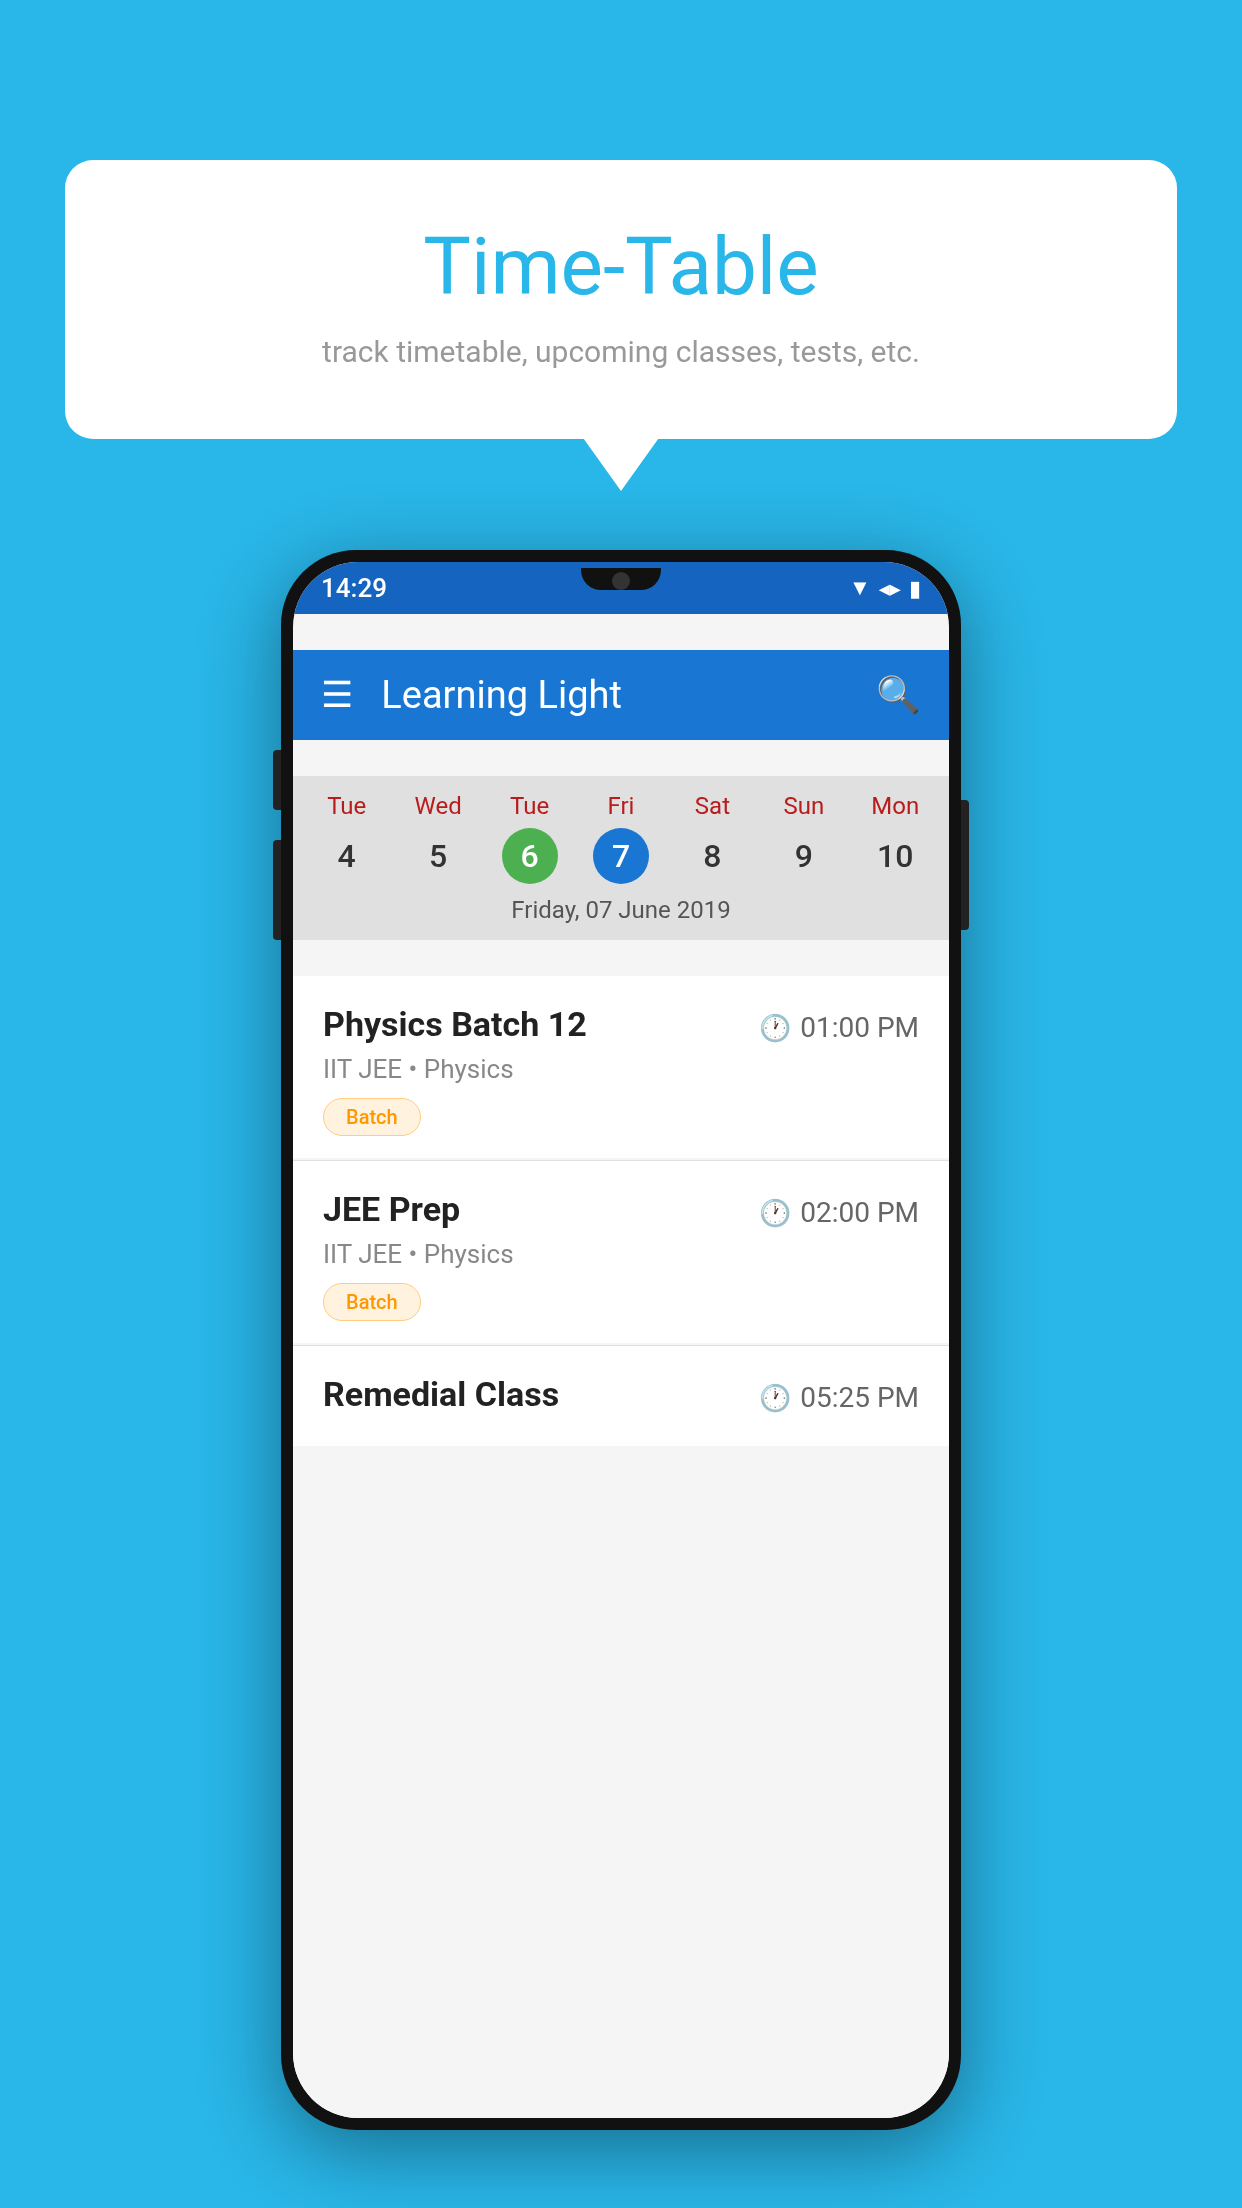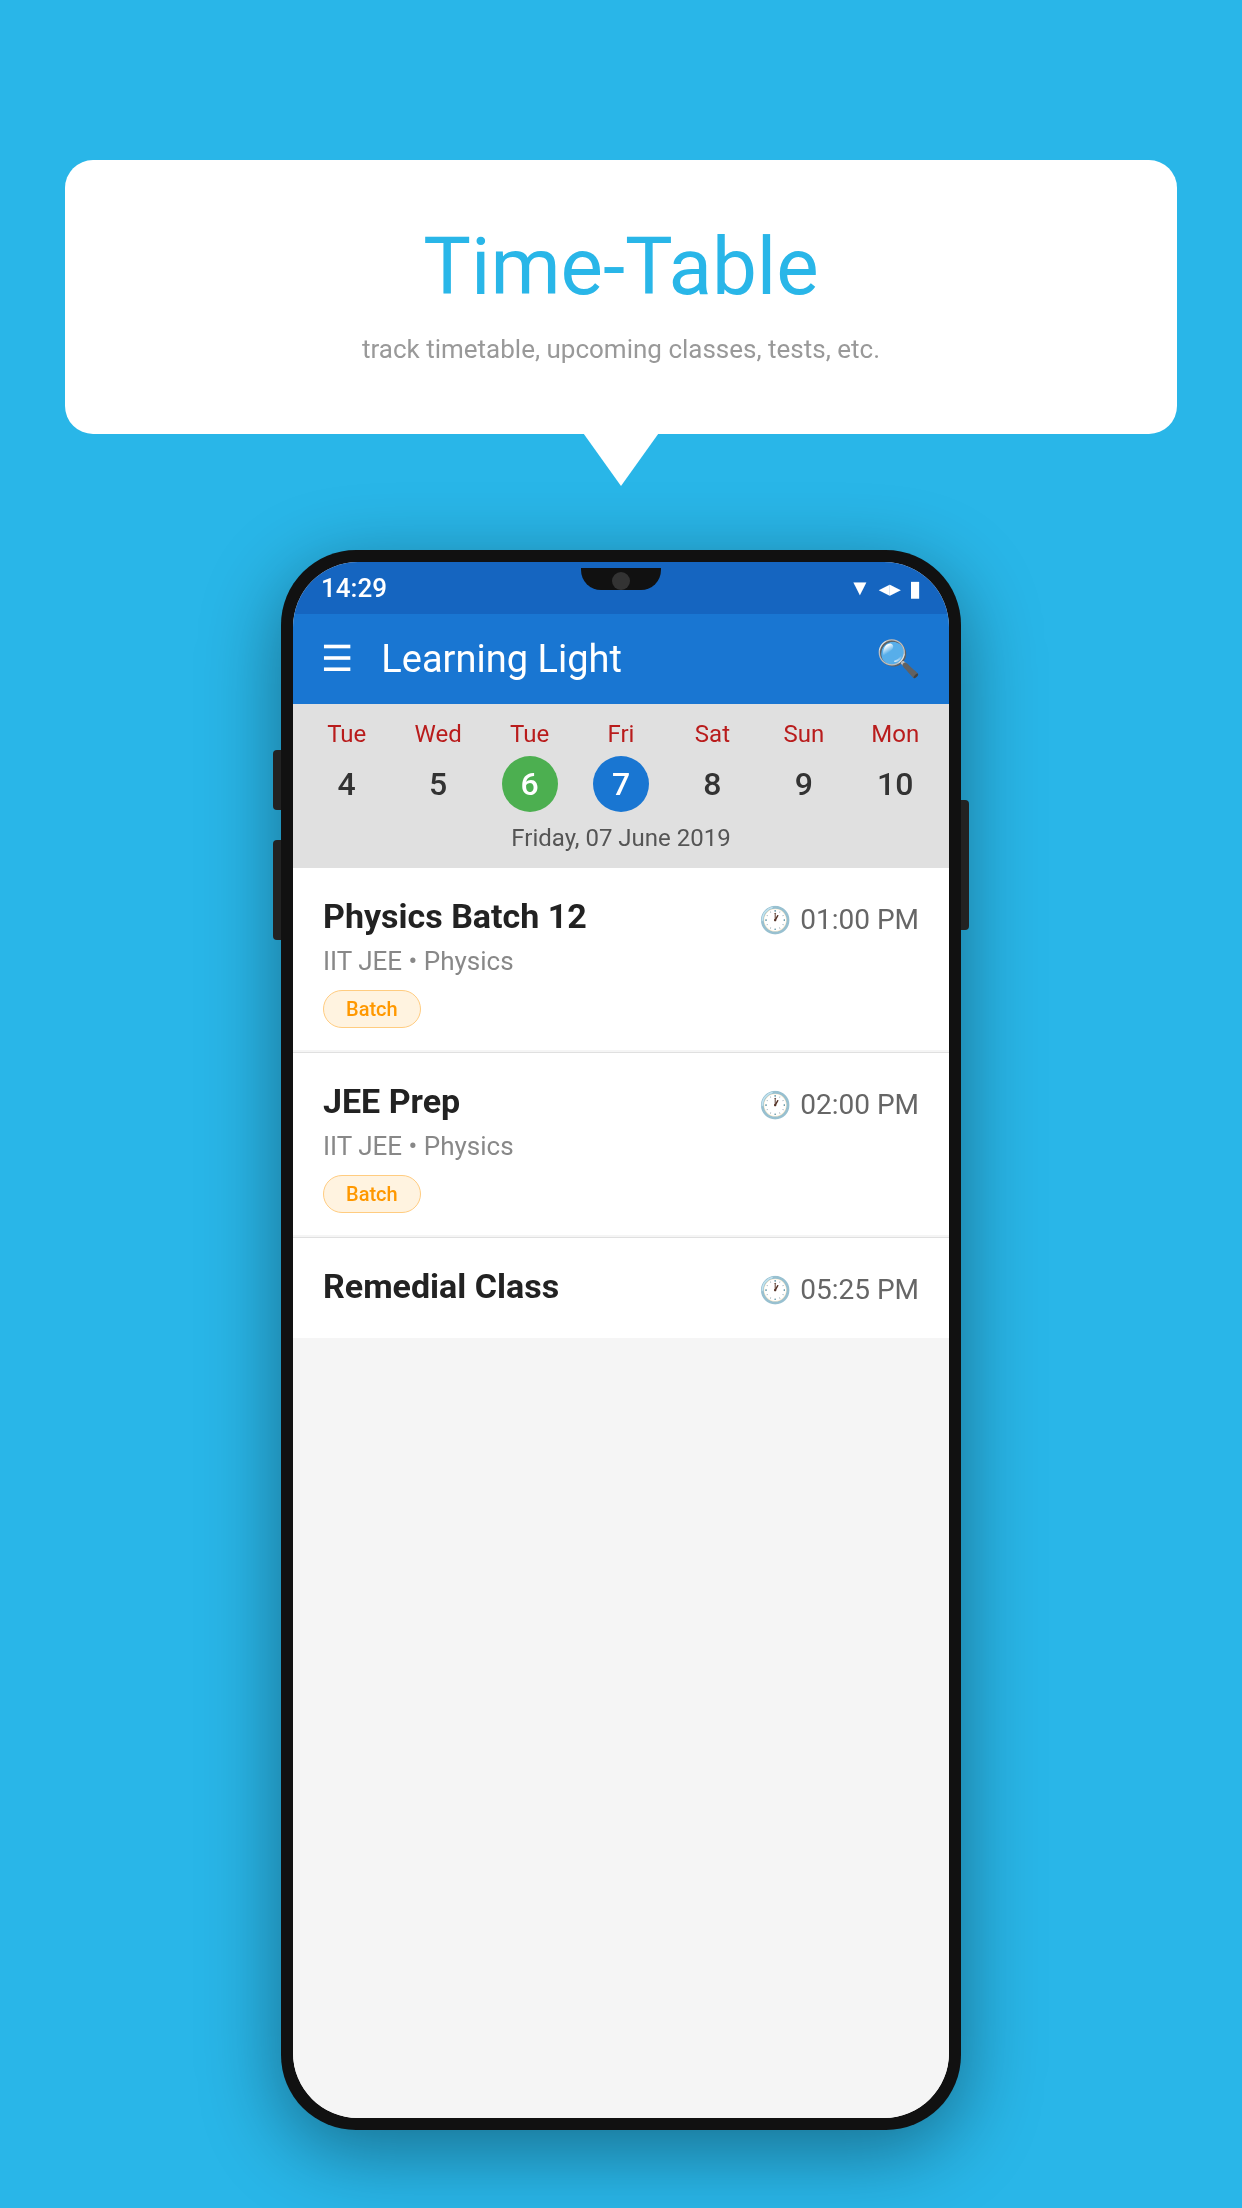--- a/index.html
+++ b/index.html
@@ -40,21 +40,21 @@
     }
 
     .speech-bubble-title {
       font-size: 80px;
       color: #29B6E8;
       font-weight: 400;
       margin-bottom: 20px;
     }
 
     .speech-bubble-subtitle {
-      font-size: 26px;
+      font-size: 30px;
       color: #999;
       font-weight: 400;
     }
 
     
     .phone-frame {
       position: absolute;
       top: 550px;
       left: 50%;
       transform: translateX(-50%);
@@ -123,20 +123,21 @@
     }
 
     .phone-screen {
       width: 100%;
       height: 100%;
       background: #f5f5f5;
       border-radius: 65px;
       overflow: hidden;
       display: flex;
       flex-direction: column;
+      gap: 36px;
     }
 
     
     .status-bar {
       background: #1565C0;
       height: 52px;
       display: flex;
       align-items: center;
       justify-content: space-between;
       padding: 0 28px;

